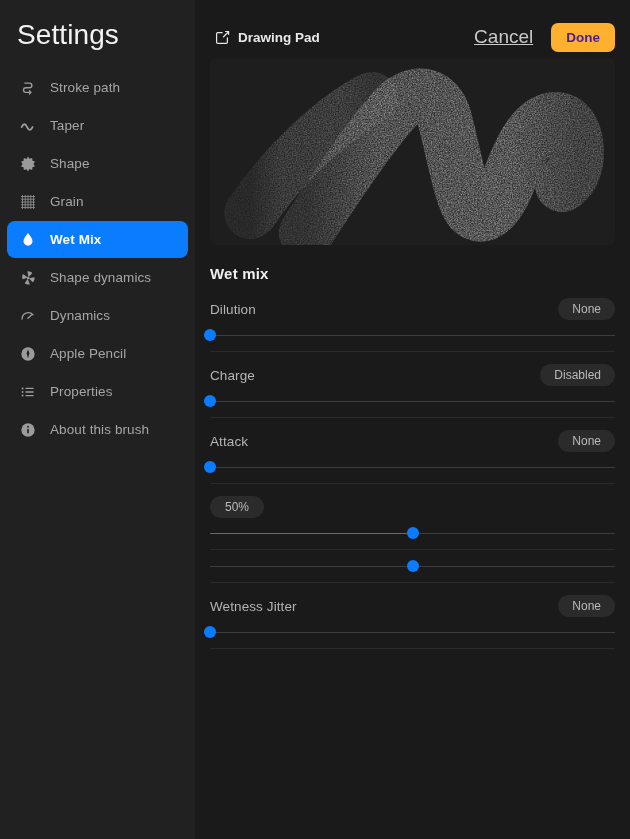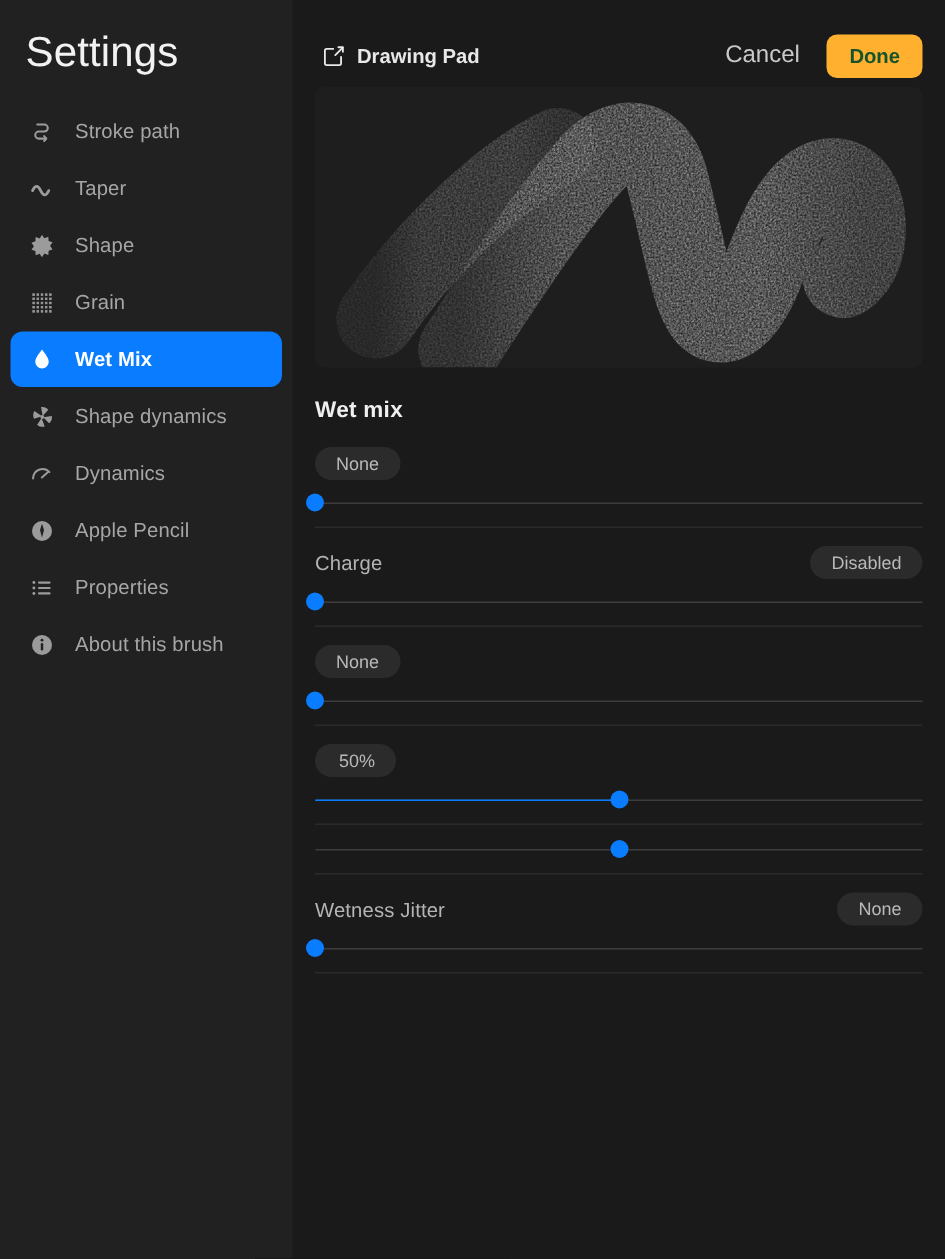--- a/index.html
+++ b/index.html
@@ -84,27 +84,28 @@
     display: flex; align-items: center; gap: 8px;
     color: #e8e8e8;
     font-size: 13.5px;
     font-weight: bold;
     cursor: default;
   }
   .pad-btn svg { display:block; color:#e8e8e8; }
   .header-spacer { flex: 1 1 auto; }
   .cancel-btn {
     color: #c9c9c9;
-    font-size: 16px;
+    font-size: 19px;
     padding: 6px 10px;
     cursor: default;
+    text-decoration: underline;
   }
   .done-btn {
     background: #FFB02E;
-    color: #14532d;
+    color: #4c1d95;
     font-size: 13.5px;
     font-weight: 600;
     border: none;
     border-radius: 7px;
     padding: 7px 15px;
     margin-left: 8px;
     cursor: default;
     font-family: "Liberation Sans", sans-serif;
   }
 
@@ -141,21 +142,21 @@
     flex: 1 1 auto;
     letter-spacing: .1px;
   }
   .pill {
     background: #2b2b2b;
     color: #b9b9b9;
     font-size: 12px;
     border-radius: 11px;
     padding: 4px 14px;
     min-width: 54px;
-    text-align: right;
+    text-align: center;
   }
   .slider {
     position: relative;
     height: 13px;
   }
   .track {
     position: absolute;
     left: 0; right: 0; top: 5.5px;
     height: 1.6px;
     background: #3d3d3d;
@@ -336,20 +337,21 @@
           </g>
         </svg>
       </div>
     </div>
 
     <div class="section">
       <div class="section-title">Wet mix</div>
       <div class="rows">
           <div class="row">
             <div class="row-top">
+              <div class="row-label">Dilution</div>
               <div class="pill">None</div>
             </div>
             <div class="slider">
               <div class="track"></div>
               <div class="fill" style="width: 0%;"></div>
               <div class="thumb" style="left: 0%;"></div>
             </div>
             <div class="divider"></div>
           </div>
           <div class="row">
@@ -359,20 +361,21 @@
             </div>
             <div class="slider">
               <div class="track"></div>
               <div class="fill" style="width: 0%;"></div>
               <div class="thumb" style="left: 0%;"></div>
             </div>
             <div class="divider"></div>
           </div>
           <div class="row">
             <div class="row-top">
+              <div class="row-label">Attack</div>
               <div class="pill">None</div>
             </div>
             <div class="slider">
               <div class="track"></div>
               <div class="fill" style="width: 0%;"></div>
               <div class="thumb" style="left: 0%;"></div>
             </div>
             <div class="divider"></div>
           </div>
           <div class="row">

